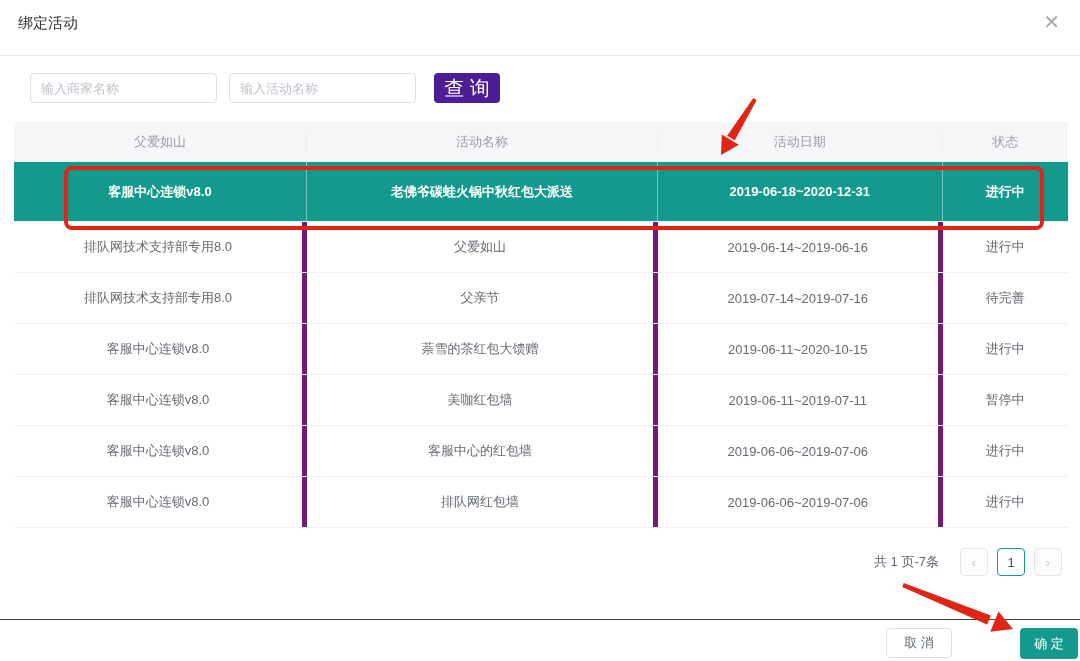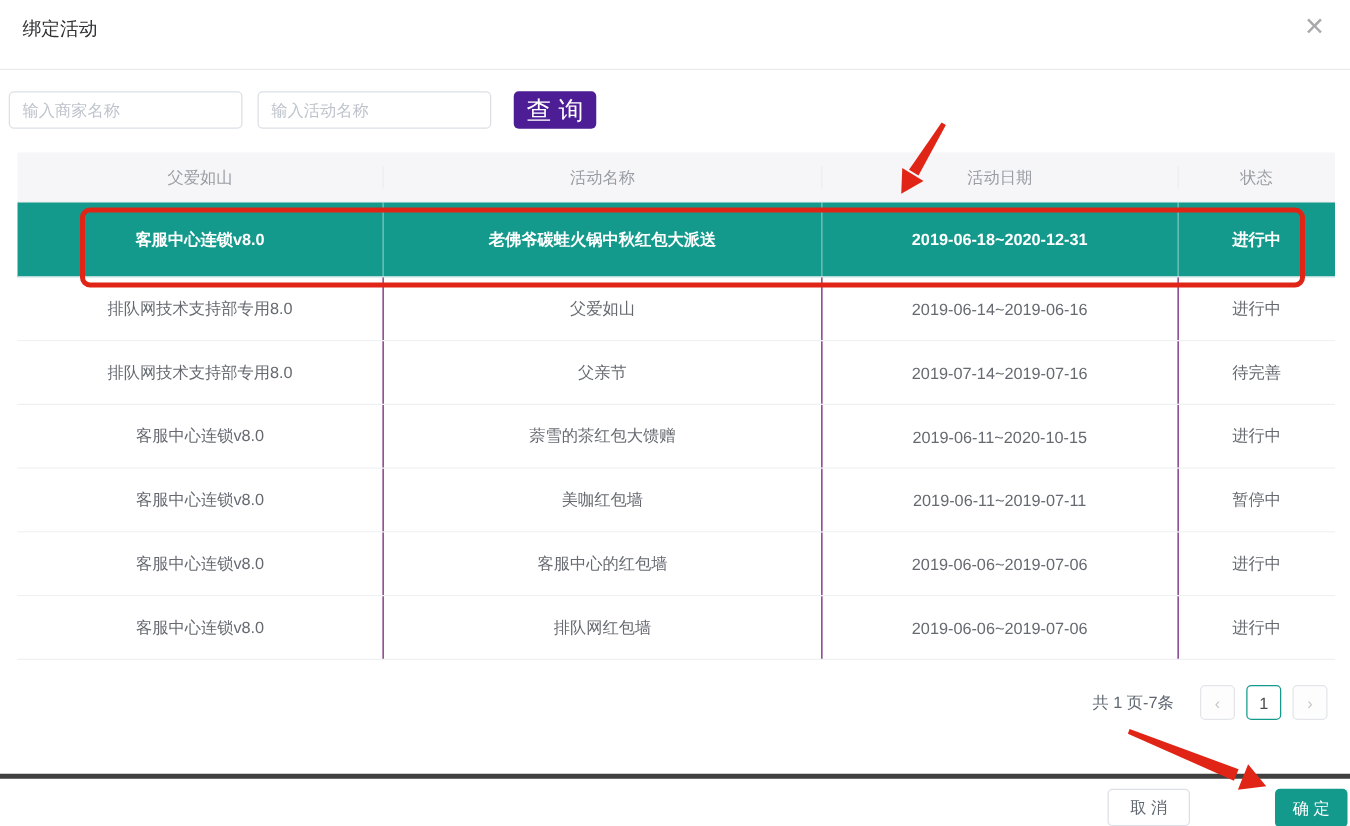--- a/index.html
+++ b/index.html
@@ -7,55 +7,55 @@
     font-family:"Liberation Sans","DejaVu Sans",sans-serif; }
   .dialog { position:relative; width:1080px; height:661px; background:#fff; overflow:hidden; }
 
   
   .dlg-header { position:relative; height:56px; border-bottom:1px solid #ececec; }
   .dlg-title { position:absolute; left:18px; top:14px; font-size:15px; color:#303133; }
   .dlg-close { position:absolute; right:20px; top:12px; font-size:20px; color:#a9a9ad;
     cursor:pointer; line-height:20px; }
 
   
-  .filter-bar { position:absolute; top:73px; left:7px; display:flex; }
+  .filter-bar { position:absolute; top:73px; left:30px; display:flex; }
   .flt-input { width:187px; height:30px; border:1px solid #dcdfe6; border-radius:4px;
     font-size:13px; color:#606266; padding:0 10px; outline:none; margin-right:12px;
     font-family:inherit; }
   .flt-input::placeholder { color:#bfc4cc; }
   .btn-search { width:66px; height:30px; margin-left:6px; background:#4c1d95; color:#fff;
     border:none; border-radius:4px; font-size:20px; cursor:pointer; font-family:inherit; }
 
   
   .tbl { position:absolute; top:122px; left:14px; width:1054px; font-size:13px; }
   .tbl-head { display:flex; background:#f6f6f8; height:40px; align-items:center;
     color:#9a9da3; border-bottom:1px solid #f0f0f2; }
   .tbl-row { display:flex; height:51px; align-items:stretch; background:#fff;
     border-bottom:1px solid #eef0f3; color:#666a70; cursor:pointer; }
   .cell { display:flex; align-items:center; justify-content:center; text-align:center;
-    border-right:1px solid #701a75; padding:0 8px; }
+    border-right:5px solid #701a75; padding:0 8px; }
   .tbl-head .cell { border-right:1px solid #ededf0; }
   .cell:last-child { border-right:none; }
   .c1 { width:27.8%; } .c2 { width:33.3%; } .c3 { width:27.0%; } .c4 { width:11.9%; }
   .tbl-row.selected { background:#149a8c; color:#fff; font-weight:bold; height:60px; }
   .tbl-row.selected .cell { border-right:1px solid rgba(255,255,255,.45); }
   .tbl-row.selected .cell:last-child { border-right:none; }
 
   
   .pagination { position:absolute; top:548px; right:18px; display:flex;
     align-items:center; font-size:13px; color:#5f6670; }
   .pg-summary { margin-right:12px; }
   .pg-btn { width:28px; height:28px; margin-left:9px; display:flex; align-items:center;
     justify-content:center; border:1px solid #e3e5e9; border-radius:4px; background:#fdfdfd;
     color:#c3c7cd; font-size:13px; cursor:pointer; }
   .pg-btn.current { border-color:#149a8c; color:#4a4d52; background:#fff; }
 
   
   .dlg-footer { position:absolute; left:0; right:0; top:619px; height:42px;
-    border-top:4px solid #404040; }
+    border-top:1px solid #404040; }
   .btn-cancel { position:absolute; right:128px; top:8px; width:66px; height:30px;
     background:#fff; border:1px solid #dcdfe6; border-radius:4px; color:#5f6670;
     font-size:13px; cursor:pointer; font-family:inherit; }
   .btn-confirm { position:absolute; right:2px; top:8px; width:58px; height:31px;
     background:#149a8c; border:none; border-radius:4px; color:#fff; font-size:13px;
     cursor:pointer; font-family:inherit; }
 
   
   .annot-rect { position:absolute; left:64px; top:166px; width:980px; height:64px;
     border:4px solid #e02516; border-radius:8px; pointer-events:none; z-index:5; }

